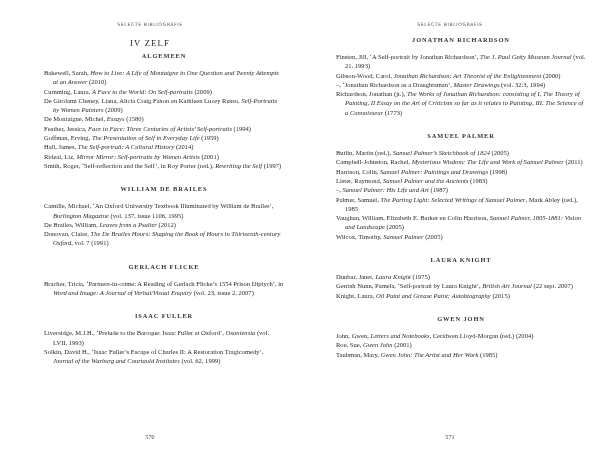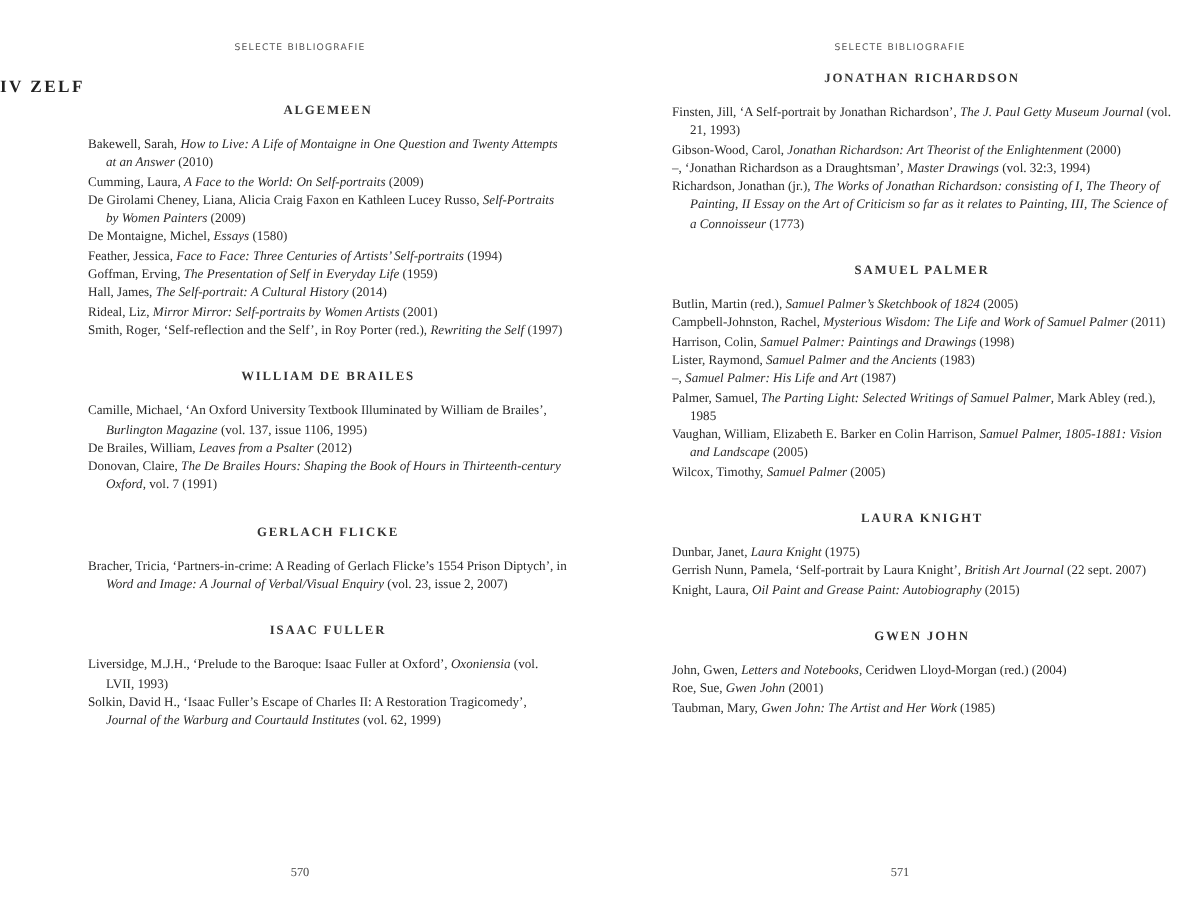--- a/index.html
+++ b/index.html
@@ -3,22 +3,22 @@
 <meta charset="utf-8">
 <style>
   html, body { margin: 0; padding: 0; background: #ffffff; }
   body { width: 600px; height: 460px; position: relative; overflow: hidden;
          font-family: "Liberation Serif", "DejaVu Serif", serif; color: #2a2a2a; }
   .page { position: absolute; top: 0; height: 460px; width: 300px; }
   .page.left { left: 0; }
   .page.right { left: 300px; }
   .running-head { position: absolute; top: 22px; left: 0; width: 100%; text-align: center;
                   font-family: "DejaVu Sans", sans-serif; font-size: 4.6px; letter-spacing: 0.6px; color: #555; }
-  .chapter-title { position: absolute; top: 38px; left: 0; width: 100%; text-align: left;
-                   font-size: 8.6px; font-weight: bold; letter-spacing: 1.2px; color: #222; }
+  .chapter-title { position: absolute; top: 38px; left: 0; width: 100%; text-align: center;
+                   font-size: 8.6px; font-weight: normal; letter-spacing: 1.2px; color: #222; }
   .content { position: absolute; left: 44px; width: 240px; }
   .page.right .content { left: 36px; width: 250px; }
   .left .content { top: 51px; }
   .right .content { top: 35px; }
   .section-head { text-align: center; font-size: 6.4px; letter-spacing: 0.9px; color: #333;
                   font-weight: bold; margin: 0 0 8px 0; height: 9px; line-height: 9px; }
   .section { margin-bottom: 14px; }
   .entry { font-size: 6.55px; line-height: 9.3px; padding-left: 9px; text-indent: -9px; color: #2a2a2a; }
   .entry i { font-style: italic; }
   .folio { position: absolute; top: 433px; left: 0; width: 100%; text-align: center;

